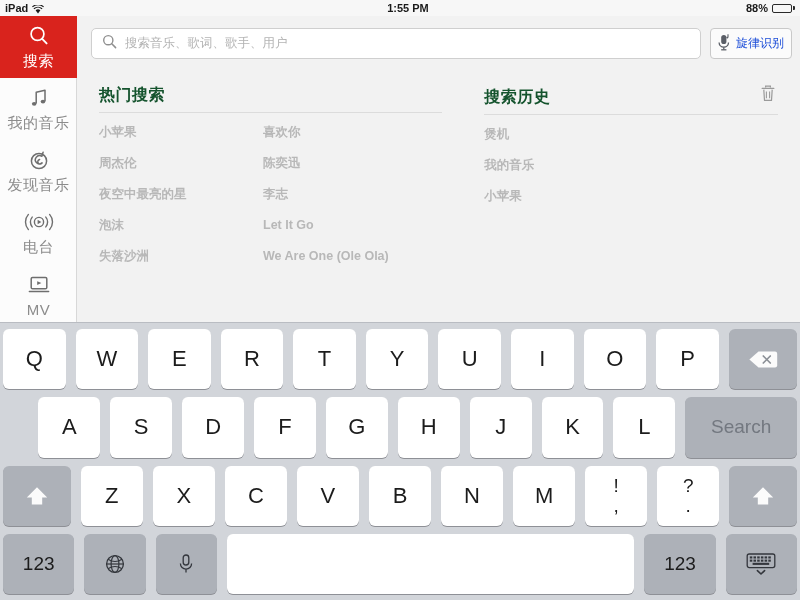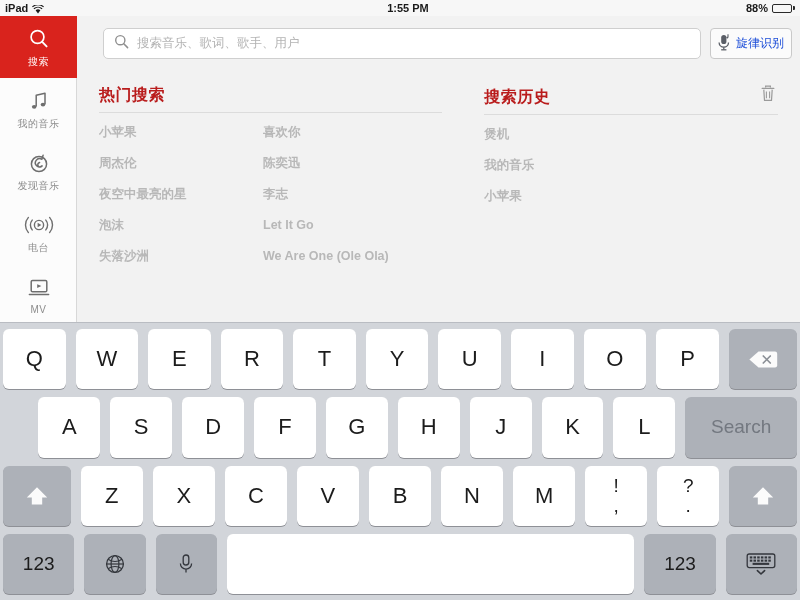--- a/index.html
+++ b/index.html
@@ -31,36 +31,36 @@
   
   .sidebar {
     position:absolute; left:0; top:16px; width:77px; height:584px;
     background:#fcfcfc; border-right:1px solid #d8d8d8; z-index:10;
   }
   .tab {
     width:77px; height:62px; display:flex; flex-direction:column;
     align-items:center; justify-content:center; gap:3px;
   }
   .tab.active { background:#d9231d; }
-  .tab-label { font-size:10px; color:#8c8c8c; letter-spacing:.5px; }
+  .tab-label { font-size:15px; color:#8c8c8c; letter-spacing:.5px; }
   .tab.active .tab-label { color:#fff; }
   .tab-ico { color:#6e6e6e; display:flex; align-items:center; justify-content:center;
              height:26px; }
   .tab.active .tab-ico { color:#fff; }
   .tab-ico svg { display:block; }
   .badge-wrap { position:relative; }
   .badge-dot {
     position:absolute; right:-4px; top:-2px; width:8px; height:8px;
     background:#e8302a; border-radius:50%; border:1px solid #fcfcfc;
   }
 
   
   .searchrow {
     position:absolute; left:77px; top:16px; width:723px; height:55px;
-    display:flex; align-items:center; gap:9px; padding:0 8px 0 26px;
+    display:flex; align-items:center; gap:9px; padding:0 8px 0 14px;
     background:#f2f2f2;
   }
   .searchfield {
     flex:1; height:31px; background:#fff; border:1px solid #cfcfcf;
     border-radius:5px; display:flex; align-items:center; padding:0 10px; gap:8px;
   }
   .searchfield .ph { font-size:12.5px; color:#b3b3b3; }
   .melody-btn {
     height:31px; background:#fbfbfb; border:1px solid #c9c9c9; border-radius:4px;
     display:flex; align-items:center; gap:3px; padding:0 7px 0 5px;
@@ -71,21 +71,21 @@
   .content { position:absolute; left:77px; top:71px; width:723px; height:251px;
              background:#f2f2f2; display:flex; padding:14px 22px 0 22px; gap:42px;
              overflow:hidden; }
   .panel { display:flex; flex-direction:column; }
   .panel.hot { width:355px; }
   .panel.hist { width:304px; }
   .panel-head {
     display:flex; align-items:flex-end; justify-content:space-between;
     border-bottom:1px solid #dcdcdc; padding-bottom:6px; margin-bottom:4px;
   }
-  .panel-title { font-size:16px; color:#b91c1c; font-weight:bold; letter-spacing:.5px; }
+  .panel-title { font-size:16px; color:#14532d; font-weight:bold; letter-spacing:.5px; }
   .trash-btn { padding:0 2px 1px 2px; }
   .cols { display:flex;font-weight:bold; }
   .col { display:flex; flex-direction:column; }
   .hot .col { width:164px; }
   .hist .col { width:100%; }
   .term {
     font-size:12.5px; color:#b8b8b8; line-height:31px; height:31px;
     white-space:nowrap; overflow:hidden;
   }
 

